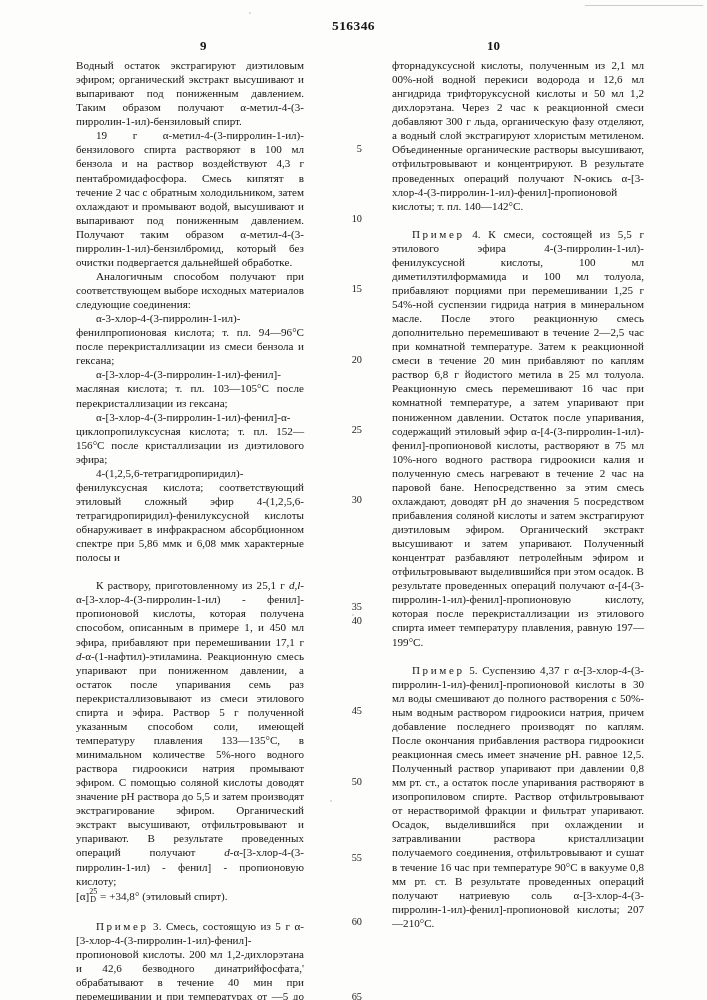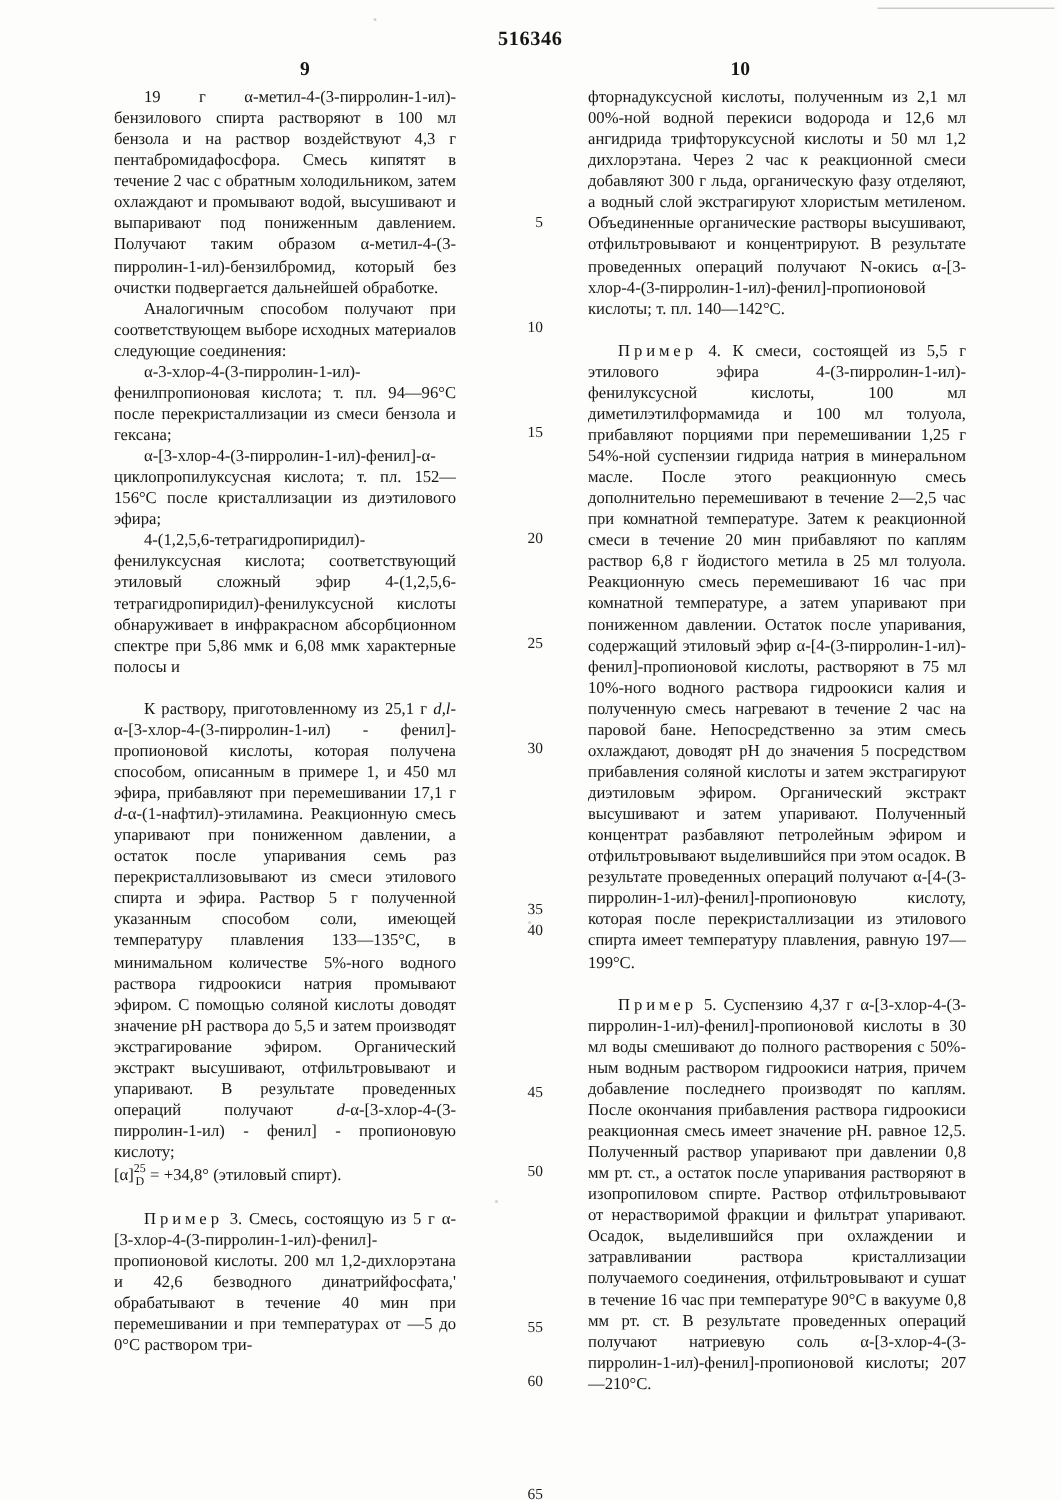--- a/index.html
+++ b/index.html
@@ -141,33 +141,35 @@
 
   <div class="gutter">
     <span class="ln" style="top:84px;">5</span>
     <span class="ln" style="top:154px;">10</span>
     <span class="ln" style="top:224px;">15</span>
     <span class="ln" style="top:295px;">20</span>
     <span class="ln" style="top:365px;">25</span>
     <span class="ln" style="top:435px;">30</span>
     <span class="ln" style="top:506px;margin-top:36px;">35</span>
     <span class="ln" style="top:556px;">40</span>
-    <span class="ln" style="top:664px;">45</span>
+    <span class="ln" style="top:646px;">45</span>
     <span class="ln" style="top:717px;">50</span>
-    <span class="ln" style="top:821px;">55</span>
+    <span class="ln" style="top:793px;">55</span>
     <span class="ln" style="top:857px;">60</span>
     <span class="ln" style="top:932px;">65</span>
   </div>
 
   <div class="columns">
 
     <div class="col left">
+      <p class="noindent">Водный остаток экстрагируют диэтиловым эфиром; органический экстракт высушивают и выпаривают под пониженным давлением. Таким образом получают α-метил-4-(3-пирролин-1-ил)-бензиловый спирт.</p>
       <p>19 г α-метил-4-(3-пирролин-1-ил)-бензилового спирта растворяют в 100 мл бензола и на раствор воздействуют 4,3 г пентабромидафосфора. Смесь кипятят в течение 2 час с обратным холодильником, затем охлаждают и промывают водой, высушивают и выпаривают под пониженным давлением. Получают таким образом α-метил-4-(3-пирролин-1-ил)-бензилбромид, который без очистки подвергается дальнейшей обработке.</p>
       <p>Аналогичным способом получают при соответствующем выборе исходных материалов следующие соединения:</p>
       <p>α-3-хлор-4-(3-пирролин-1-ил)-фенилпропионовая кислота; т. пл. 94—96°С после перекристаллизации из смеси бензола и гексана;</p>
+      <p>α-[3-хлор-4-(3-пирролин-1-ил)-фенил]-масляная кислота; т. пл. 103—105°С после перекристаллизации из гексана;</p>
       <p>α-[3-хлор-4-(3-пирролин-1-ил)-фенил]-α-циклопропилуксусная кислота; т. пл. 152—156°С после кристаллизации из диэтилового эфира;</p>
       <p>4-(1,2,5,6-тетрагидропиридил)-фенилуксусная кислота; соответствующий этиловый сложный эфир 4-(1,2,5,6-тетрагидропиридил)-фенилуксусной кислоты обнаруживает в инфракрасном абсорбционном спектре при 5,86 ммк и 6,08 ммк характерные полосы и</p>
       <p class="gap-before">К раствору, приготовленному из 25,1 г <span class="ital">d,l</span>-α-[3-хлор-4-(3-пирролин-1-ил) - фенил]-пропионовой кислоты, которая получена способом, описанным в примере 1, и 450 мл эфира, прибавляют при перемешивании 17,1 г <span class="ital">d</span>-α-(1-нафтил)-этиламина. Реакционную смесь упаривают при пониженном давлении, а остаток после упаривания семь раз перекристаллизовывают из смеси этилового спирта и эфира. Раствор 5 г полученной указанным способом соли, имеющей температуру плавления 133—135°С, в минимальном количестве 5%-ного водного раствора гидроокиси натрия промывают эфиром. С помощью соляной кислоты доводят значение pH раствора до 5,5 и затем производят экстрагирование эфиром. Органический экстракт высушивают, отфильтровывают и упаривают. В результате проведенных операций получают <span class="ital">d</span>-α-[3-хлор-4-(3-пирролин-1-ил) - фенил] - пропионовую кислоту;</p>
       <p class="noindent">[α]<span class="frac"><sup>25</sup><sub>D</sub></span> = +34,8° (этиловый спирт).</p>
       <p class="gap-before"><span class="sp">Пример</span> 3. Смесь, состоящую из 5 г α-[3-хлор-4-(3-пирролин-1-ил)-фенил]-пропионовой кислоты. 200 мл 1,2-дихлорэтана и 42,6 безводного динатрийфосфата,' обрабатывают в течение 40 мин при перемешивании и при температурах от —5 до 0°С раствором три-</p>
     </div>
 
     <div class="col right">
       <p class="noindent">фторнадуксусной кислоты, полученным из 2,1 мл 00%-ной водной перекиси водорода и 12,6 мл ангидрида трифторуксусной кислоты и 50 мл 1,2 дихлорэтана. Через 2 час к реакционной смеси добавляют 300 г льда, органическую фазу отделяют, а водный слой экстрагируют хлористым метиленом. Объединенные органические растворы высушивают, отфильтровывают и концентрируют. В результате проведенных операций получают N-окись α-[3-хлор-4-(3-пирролин-1-ил)-фенил]-пропионовой кислоты; т. пл. 140—142°С.</p>
       <p class="gap-before"><span class="sp">Пример</span> 4. К смеси, состоящей из 5,5 г этилового эфира 4-(3-пирролин-1-ил)-фенилуксусной кислоты, 100 мл диметилэтилформамида и 100 мл толуола, прибавляют порциями при перемешивании 1,25 г 54%-ной суспензии гидрида натрия в минеральном масле. После этого реакционную смесь дополнительно перемешивают в течение 2—2,5 час при комнатной температуре. Затем к реакционной смеси в течение 20 мин прибавляют по каплям раствор 6,8 г йодистого метила в 25 мл толуола. Реакционную смесь перемешивают 16 час при комнатной температуре, а затем упаривают при пониженном давлении. Остаток после упаривания, содержащий этиловый эфир α-[4-(3-пирролин-1-ил)-фенил]-пропионовой кислоты, растворяют в 75 мл 10%-ного водного раствора гидроокиси калия и полученную смесь нагревают в течение 2 час на паровой бане. Непосредственно за этим смесь охлаждают, доводят pH до значения 5 посредством прибавления соляной кислоты и затем экстрагируют диэтиловым эфиром. Органический экстракт высушивают и затем упаривают. Полученный концентрат разбавляют петролейным эфиром и отфильтровывают выделившийся при этом осадок. В результате проведенных операций получают α-[4-(3-пирролин-1-ил)-фенил]-пропионовую кислоту, которая после перекристаллизации из этилового спирта имеет температуру плавления, равную 197—199°С.</p>

